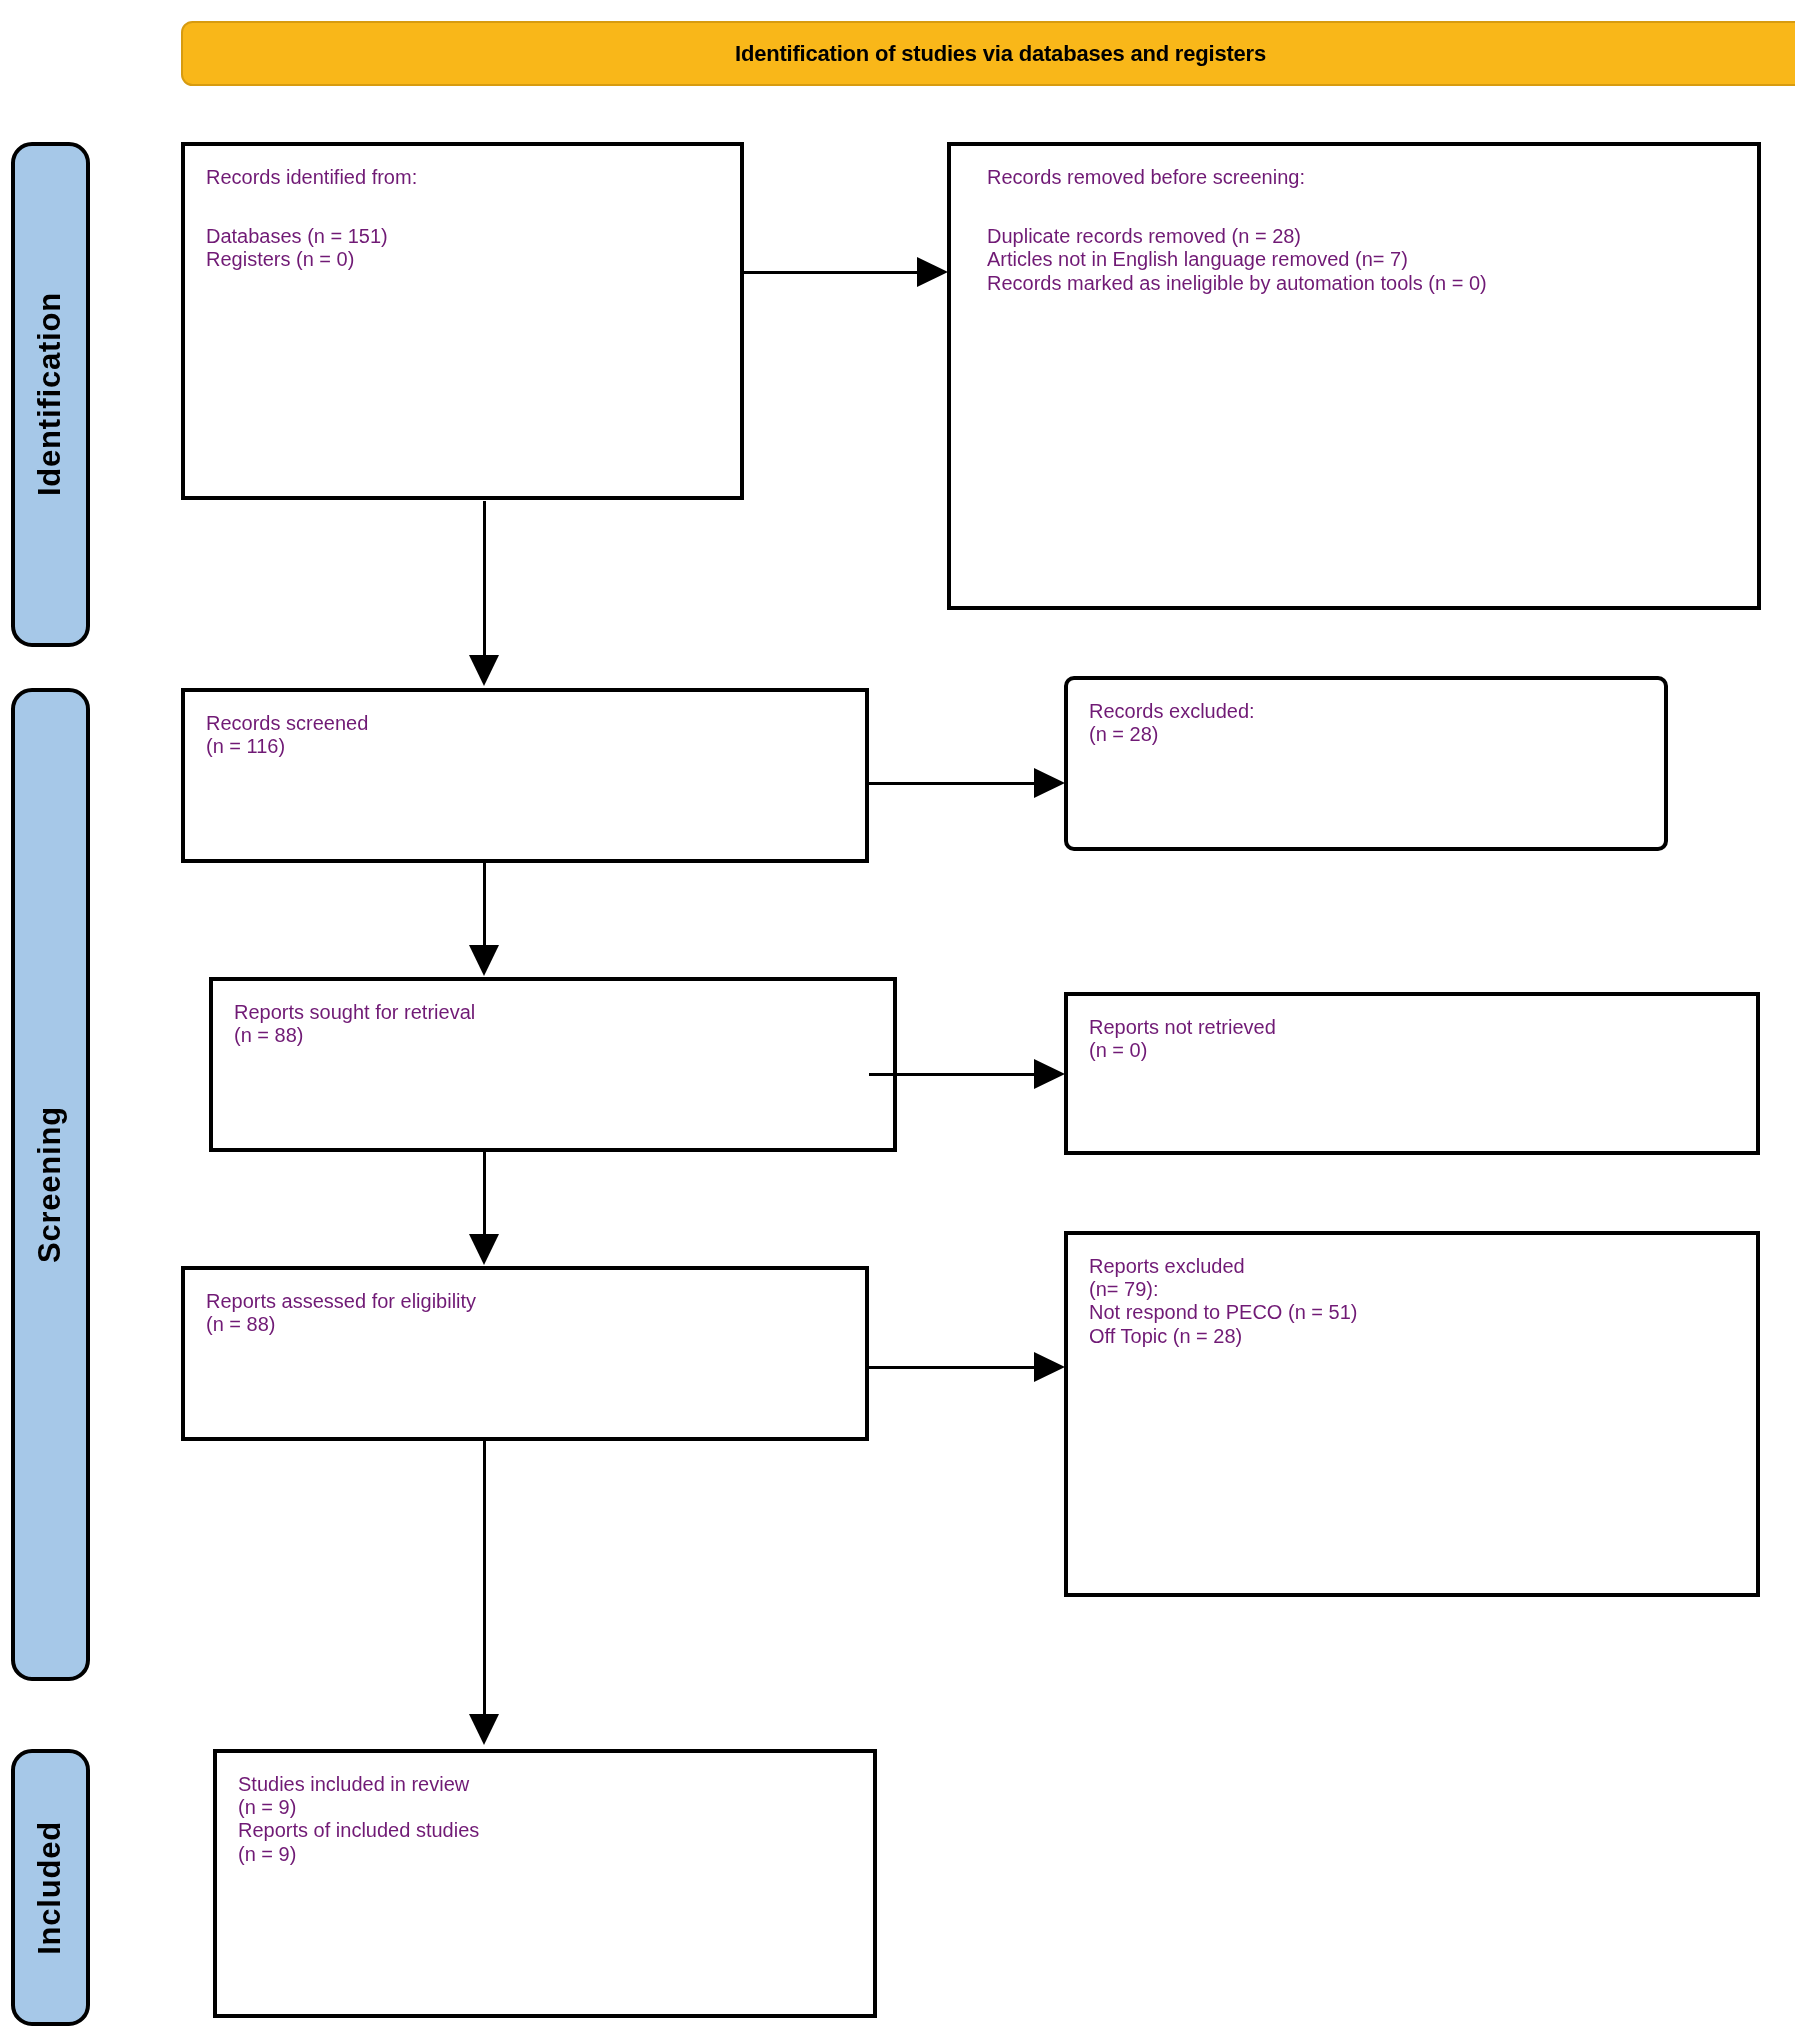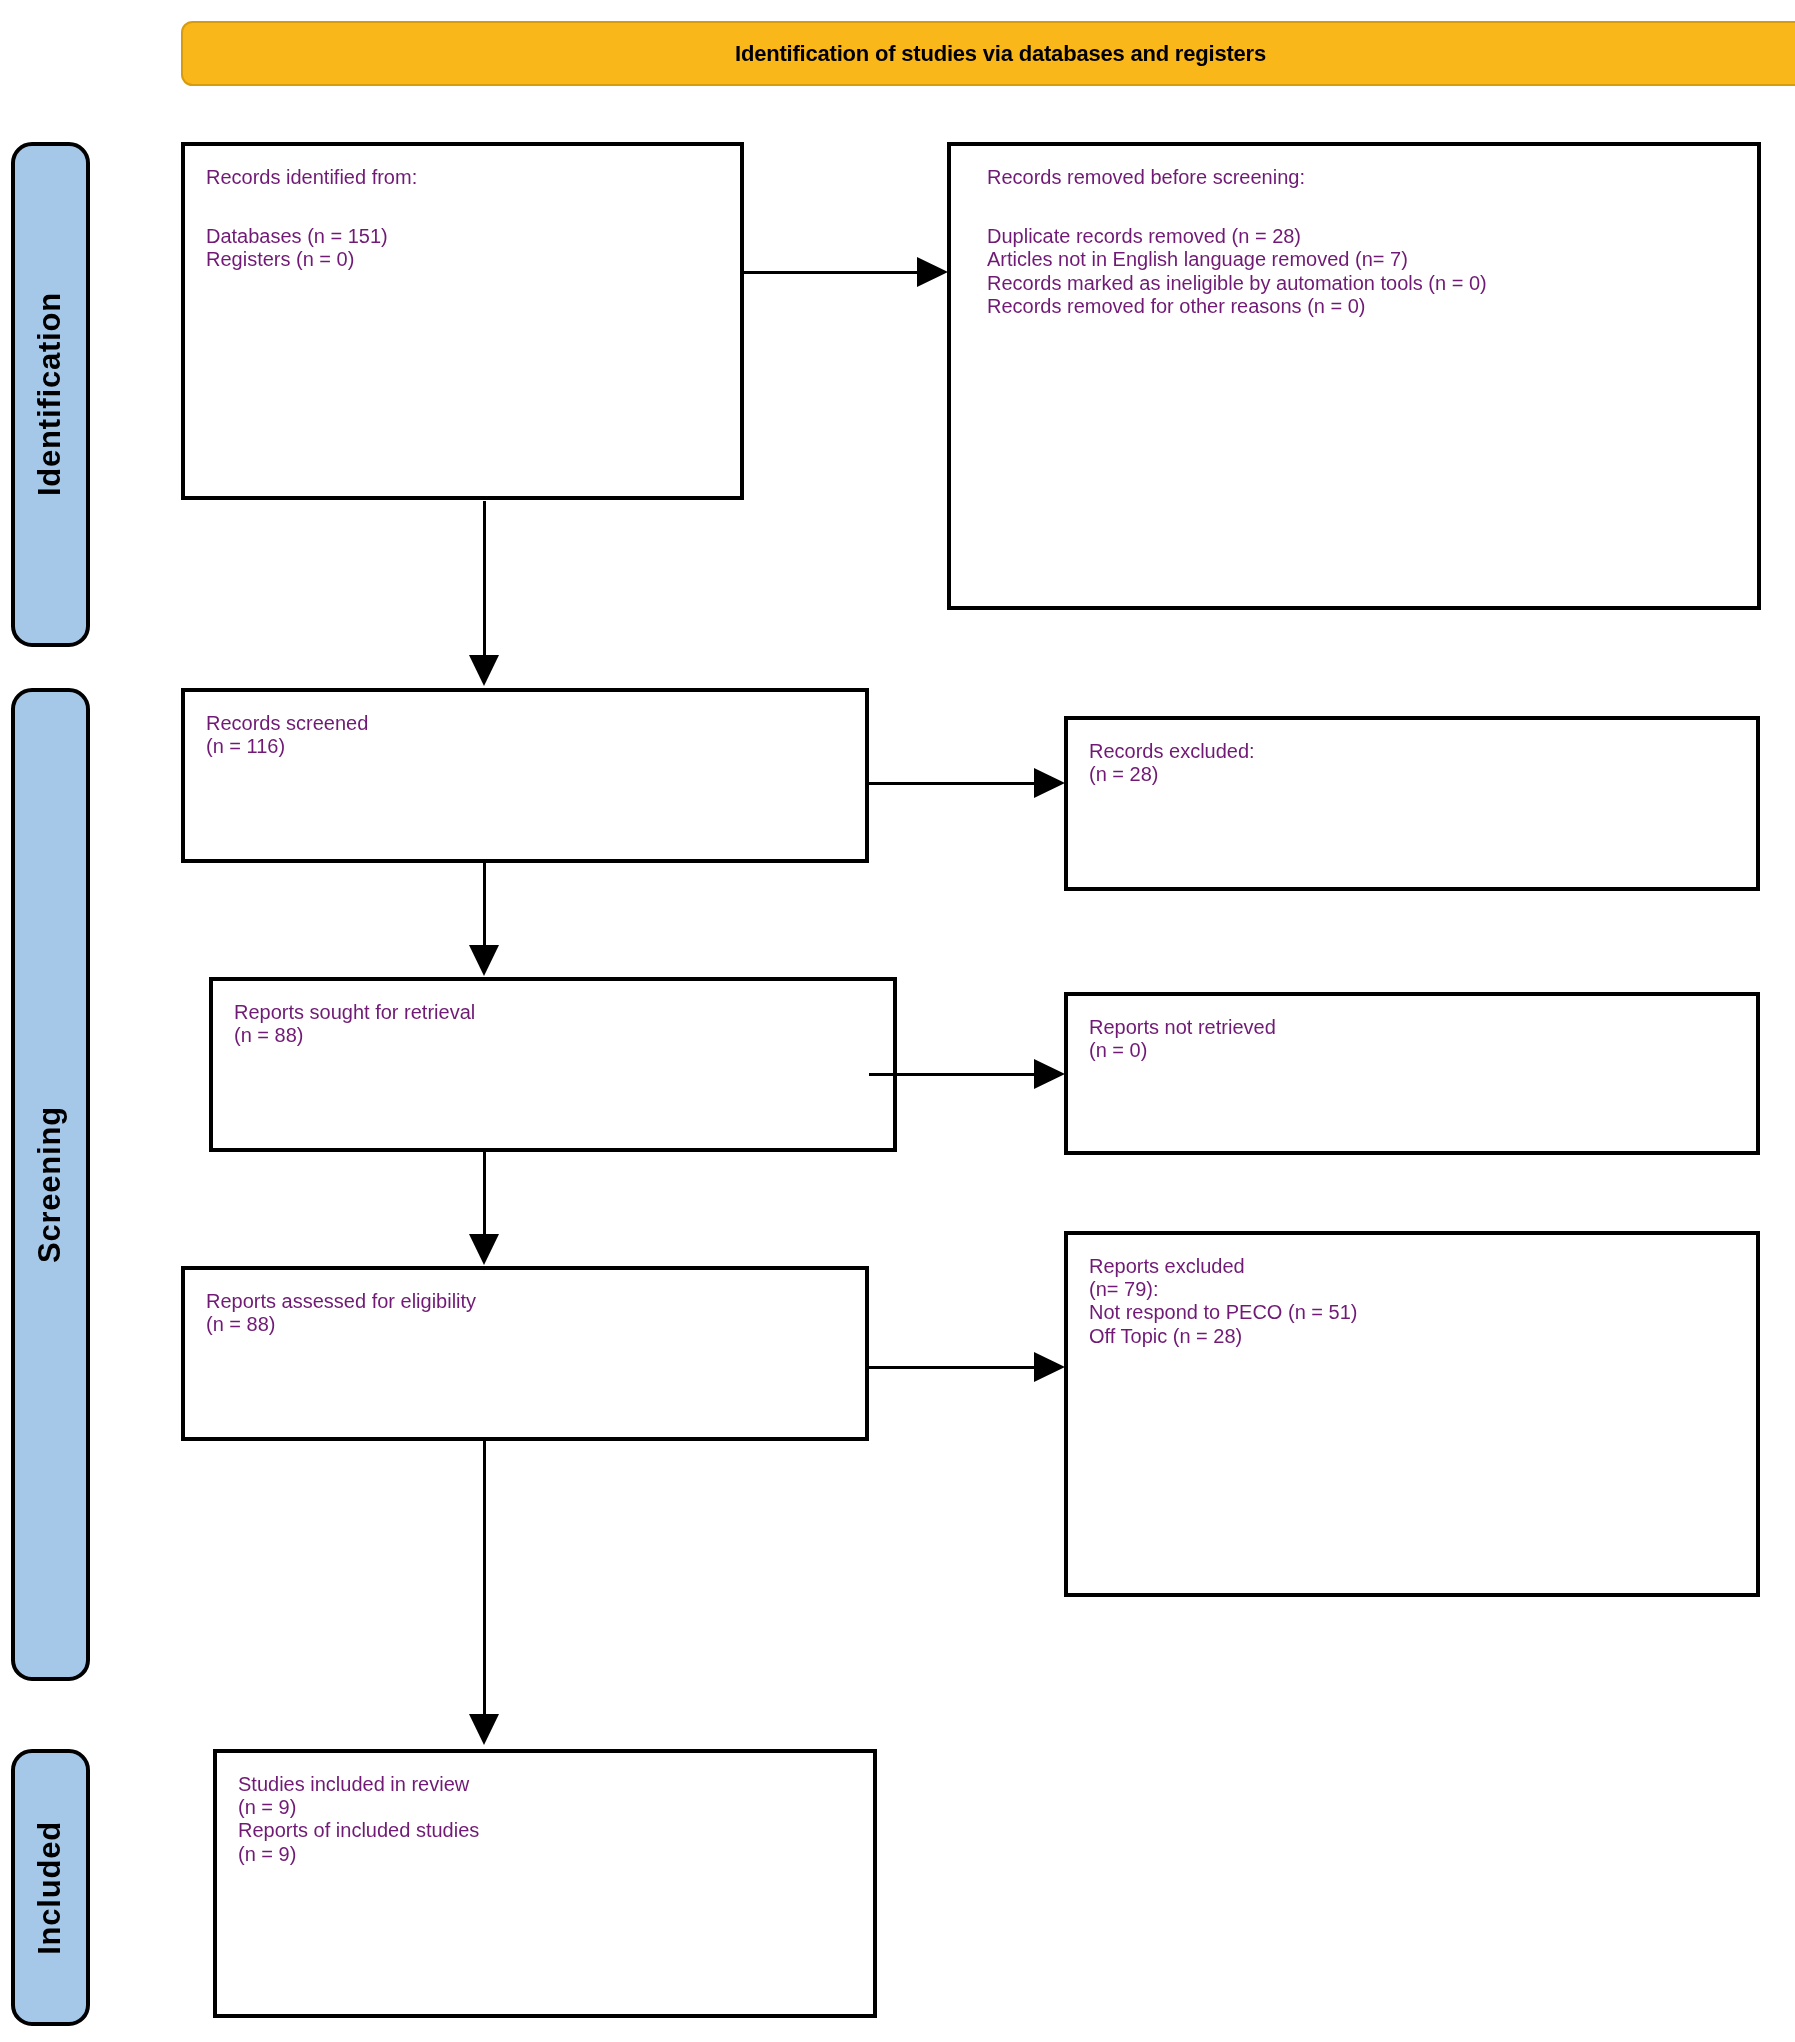--- a/index.html
+++ b/index.html
@@ -81,21 +81,21 @@
     line-height: 1.17;
     color: #701a75;
   }
   .box p.gap {
     margin-top: 36px;
   }
 
   #box-identified   { left: 181px;  top: 142px;  width: 563px;  height: 358px; }
   #box-removed      { left: 947px; top: 142px;  width: 814px; height: 468px; padding-left: 36px; }
   #box-screened     { left: 181px;  top: 688px;  width: 688px;  height: 175px; }
-  #box-excluded     { left: 1064px; top: 716px;  width: 696px;  height: 175px; }
+  #box-excluded     { left: 1064px; top: 676px;  width: 604px;  height: 175px; border-radius: 10px; }
   #box-sought       { left: 181px;  top: 977px; width: 688px;  height: 175px; margin-left: 28px; }
   #box-notretrieved { left: 1064px; top: 992px; width: 696px;  height: 163px; }
   #box-assessed     { left: 181px;  top: 1266px; width: 688px;  height: 175px; }
   #box-repexcluded  { left: 1064px; top: 1231px; width: 696px;  height: 366px; }
   #box-included     { left: 181px;  top: 1749px; width: 664px;  height: 269px; margin-left: 32px; }
 
   
   .vline {
     position: absolute;
     width: 3.3px;
@@ -171,21 +171,20 @@
     <p>Records identified from:</p>
     <p class="gap">Databases (n = 151)</p>
     <p>Registers (n = 0)</p>
   </div>
 
   <div class="box" id="box-removed">
     <p>Records removed before screening:</p>
     <p class="gap">Duplicate records removed (n = 28)</p>
     <p>Articles not in English language removed (n= 7)</p>
     <p>Records marked as ineligible by automation tools (n = 0)</p>
-    <p>Records removed for other reasons (n = 0)</p>
   </div>
 
   <div class="box" id="box-screened">
     <p>Records screened</p>
     <p>(n = 116)</p>
   </div>
 
   <div class="box" id="box-excluded">
     <p>Records excluded:</p>
     <p>(n = 28)</p>

